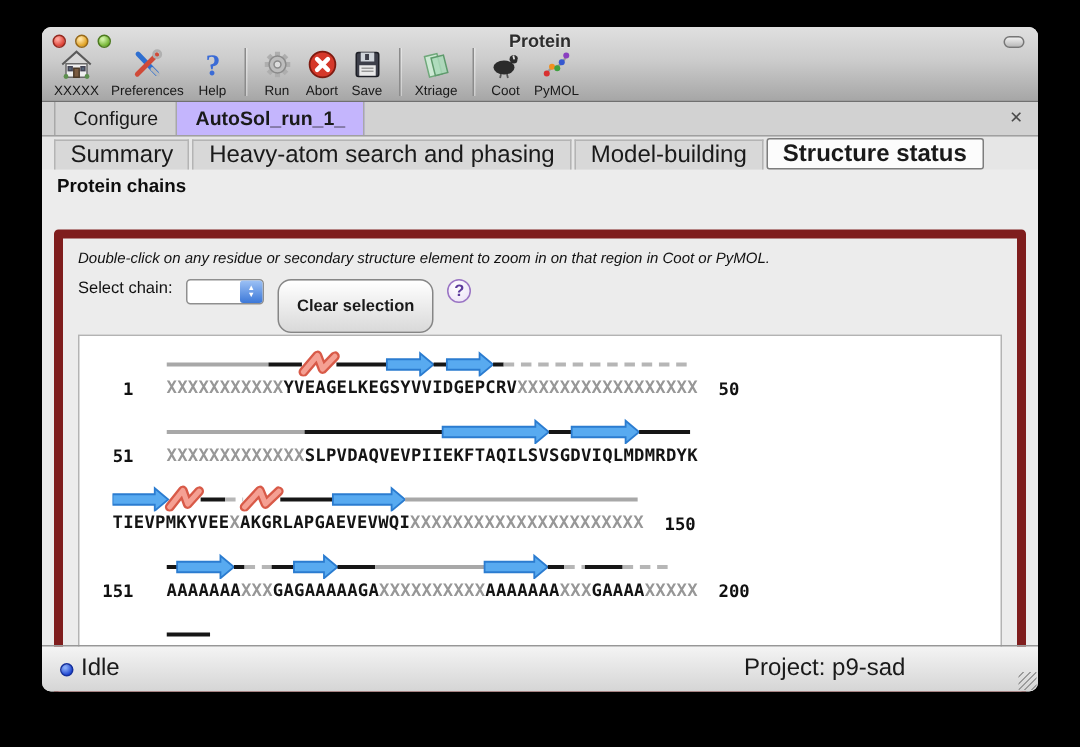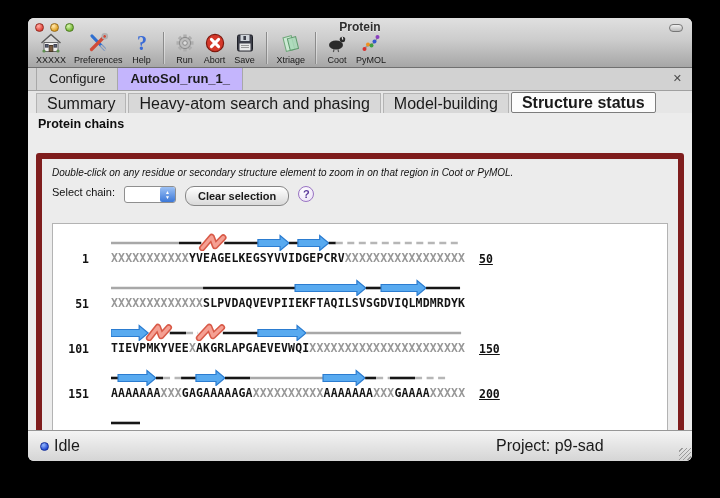--- a/index.html
+++ b/index.html
@@ -50,39 +50,39 @@
   .heading{ font-size:12.5px; font-weight:bold; color:#0e0e0e; padding:4px 0 3px 10px; }
   .groupbox{ position:absolute; left:8px; top:113px; width:648px; height:313px;
              border:6px solid #7f1d1d; border-radius:3px; background:#ececec;margin-top:22px; }
   .instruction{ font-size:10px; font-style:italic; color:#111; padding:8px 0 0 10px; }
   .controls{ display:flex; align-items:flex-start; gap:9px; padding:8px 0 0 10px; }
   .ctl-label{ font-size:11px; color:#111; }
   .combo{ width:52px; height:17px; background:#fff; border:1px solid #8f8f8f; border-radius:3px; position:relative; }
   .combo-step{ position:absolute; right:0px; top:0px; width:15px; height:15px; border-radius:2px;
                background:linear-gradient(#9cc1f5,#3c78d8); display:flex; flex-direction:column;
                align-items:center; justify-content:center; color:#fff; font-size:5px; line-height:5px; }
-  .btn{ height:20px; padding:4px 12px; border:1px solid #868686; border-radius:9px;
+  .btn{ height:36px; padding:4px 12px; border:1px solid #868686; border-radius:9px;
         background:linear-gradient(#ffffff,#d9d9d9); font-size:11px; font-weight:bold; color:#1a1a1a;
         display:flex; align-items:center; font-family:"Liberation Sans",sans-serif; }
   .helpbtn{ width:16px; height:16px; border:1.5px solid #9a74c4; border-radius:50%;
             background:radial-gradient(circle at 40% 30%, #ffffff, #e9def5); color:#5d3b9c;
             font-size:11px; font-weight:bold; display:flex; align-items:center; justify-content:center; }
   .seqpanel{ position:absolute; left:10px; right:10px; top:64px; bottom:5px;
              background:#ffffff; border:1px solid #b3b3b3; overflow:hidden; }
   .seqrow{ display:flex; height:45px; }
   .seqrow:first-child{ margin-top:9px; }
   .sq-num{ width:36px; text-align:right; font-family:"DejaVu Sans Mono",monospace; font-weight:bold;
            font-size:11.5px; color:#111; padding-top:19px; }
   .sq-mid{ margin-left:22px; width:356px; }
   .sq-track{ display:block; width:354px; height:18px; }
   .sq-text{ font-family:"DejaVu Sans Mono",monospace; font-weight:bold; font-size:11.5px;
             letter-spacing:0.16px; white-space:pre; line-height:14px; }
   .sq-text .dim{ color:#979797; }
   .sq-text .solid{ color:#141414; }
-  .sq-num.right{ width:auto; text-align:right; padding-left:12px;text-decoration:underline; }
+  .sq-num.right{ width:auto; text-align:right; padding-left:12px; }
   
   .statusbar{ position:absolute; left:0; right:0; bottom:0; height:31px;
               background:linear-gradient(#f4f4f4,#d5d5d5); border-top:1px solid #979797;
               display:flex; align-items:center; font-size:16px; color:#1a1a1a; }
   .statdot{ width:9px; height:9px; border-radius:50%; margin:0 5px 0 12px;
             background:radial-gradient(circle at 35% 30%, #86aaf8 10%, #1c43cf 75%); border:1px solid #15309c; }
   .project{ position:absolute; left:468px; }
   .grip{ position:absolute; right:1px; bottom:1px; width:12px; height:12px;
          background:repeating-linear-gradient(135deg, transparent, transparent 2px, #9b9b9b 2px, #9b9b9b 3px); }
 </style>
@@ -265,21 +265,20 @@
               <line x1="92.04" x2="184.08" y1="10" y2="10" stroke="#161616" stroke-width="2.6"></line>
               <path d="M184.08 6.5 L245.88 6.5 L245.88 2.5 L254.88 10 L245.88 17.5 L245.88 13.5 L184.08 13.5 Z" fill="#58aaf0" stroke="#2b7cd0" stroke-width="1.2"></path>
               <line x1="254.88" x2="270.102" y1="10" y2="10" stroke="#161616" stroke-width="2.6"></line>
               <path d="M270.102 6.5 L306.06 6.5 L306.06 2.5 L315.06 10 L306.06 17.5 L306.06 13.5 L270.102 13.5 Z" fill="#58aaf0" stroke="#2b7cd0" stroke-width="1.2"></path>
               <line x1="315.06" x2="349.044" y1="10" y2="10" stroke="#161616" stroke-width="2.6"></line>
             </svg>
             <div class="sq-text"><span class="dim">XXXXXXXXXXXXX</span><span class="solid">SLPVDAQVEVPIIEKFTAQILSVSGDVIQLMDMRDYK</span></div>
           </div>
         </div>
         <div class="seqrow">
-          <div class="sq-num">101</div>
           <div class="sq-mid">
             <svg class="sq-track" viewBox="0 0 354 18">
               <path d="M0 6.5 L28.17 6.5 L28.17 2.5 L37.17 10 L28.17 17.5 L28.17 13.5 L0 13.5 Z" fill="#58aaf0" stroke="#2b7cd0" stroke-width="1.2"></path>
               <polyline points="38.17,15 46.8873,4 50.126400000000004,13 57.764,4.5" fill="none" stroke="#d85a48" stroke-width="6.5" stroke-linejoin="round" stroke-linecap="round"></polyline>
               <polyline points="38.17,15 46.8873,4 50.126400000000004,13 57.764,4.5" fill="none" stroke="#f5a093" stroke-width="3.4" stroke-linejoin="round" stroke-linecap="round"></polyline>
               <line x1="58.764" x2="75.048" y1="10" y2="10" stroke="#161616" stroke-width="2.6"></line>
               <line x1="75.048" x2="87.084" y1="10" y2="10" stroke="#b6b6b6" stroke-width="2.6" stroke-dasharray="7 4.5"></line>
               <polyline points="88.084,15 98.235,4 101.952,13 110.864,4.5" fill="none" stroke="#d85a48" stroke-width="6.5" stroke-linejoin="round" stroke-linecap="round"></polyline>
               <polyline points="88.084,15 98.235,4 101.952,13 110.864,4.5" fill="none" stroke="#f5a093" stroke-width="3.4" stroke-linejoin="round" stroke-linecap="round"></polyline>
               <line x1="111.864" x2="146.91" y1="10" y2="10" stroke="#161616" stroke-width="2.6"></line>

